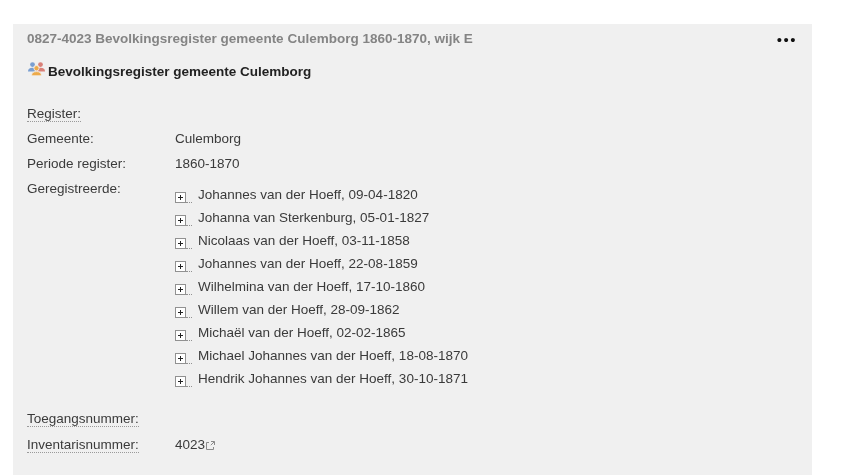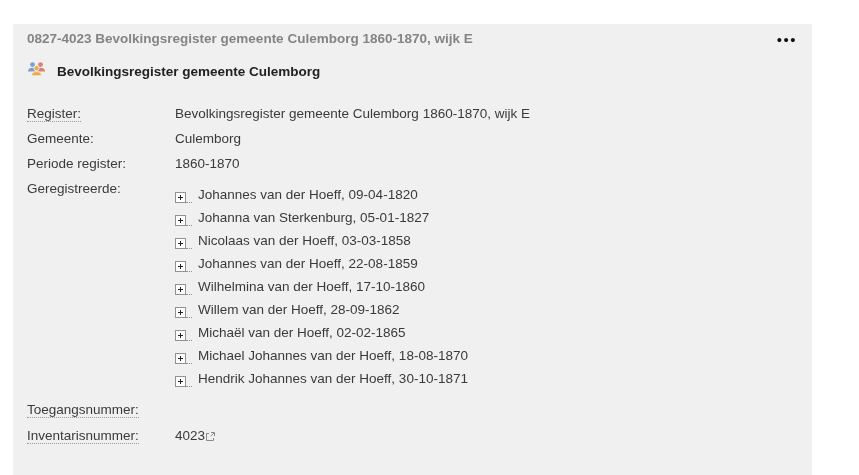--- a/index.html
+++ b/index.html
@@ -43,21 +43,21 @@
     letter-spacing: 1.5px;
     color: #111;
     line-height: 14px;
     cursor: pointer;
     font-family: "Liberation Sans", sans-serif;
   }
   .subheader {
     margin-top: 14px;
     display: flex;
     align-items: center;
-    gap: 11px;
+    gap: 2px;
     font-weight: bold;
     color: #222;
     line-height: 17px;
   }
   .fields {
     margin-top: 24px;
   }
   .row {
     display: flex;
     align-items: flex-start;
@@ -111,21 +111,21 @@
     width: 1px;
     background: #222;
   }
   .tree-dots {
     width: 6px;
     border-top: 1px dotted #919191;
     margin-right: 6px;
     flex-shrink: 0;
   }
   .archive-fields {
-    margin-top: 13px;
+    margin-top: 22px;
   }
   .archive-fields .row { line-height: 19px; margin-bottom: 7px; }
   .inv-value {
     display: flex;
     align-items: center;
   }
   .ext-link {
     display: inline-flex;
     cursor: pointer;
     margin-top: 1px;
@@ -153,21 +153,20 @@
         <path d="M4.5 14.8 Q4.5 10.6 9.5 10.6 Q14.5 10.6 14.5 14.8 Z" fill="#edaa4a" stroke="#f2f2f2" stroke-width="0.8"></path>
       </svg>
     </span>
     <span>Bevolkingsregister gemeente Culemborg</span>
   </div>
 
   <div class="fields">
 
     <div class="row">
       <div class="label-col"><span class="tip">Register:</span></div>
-      <div class="value-col">Bevolkingsregister gemeente Culemborg 1860-1870, wijk E</div>
     </div>
 
     <div class="row">
       <div class="label-col">Gemeente:</div>
       <div class="value-col">Culemborg</div>
     </div>
 
     <div class="row">
       <div class="label-col">Periode register:</div>
       <div class="value-col">1860-1870</div>
@@ -183,21 +182,21 @@
           <span>Johannes van der Hoeff, 09-04-1820</span>
         </div>
         <div class="person-row">
           <span class="expander"></span>
             <span class="tree-dots"></span>
           <span>Johanna van Sterkenburg, 05-01-1827</span>
         </div>
         <div class="person-row">
           <span class="expander"></span>
             <span class="tree-dots"></span>
-          <span>Nicolaas van der Hoeff, 03-03-1858</span>
+          <span>Nicolaas van der Hoeff, 03-11-1858</span>
         </div>
         <div class="person-row">
           <span class="expander"></span>
             <span class="tree-dots"></span>
           <span>Johannes van der Hoeff, 22-08-1859</span>
         </div>
         <div class="person-row">
           <span class="expander"></span>
             <span class="tree-dots"></span>
           <span>Wilhelmina van der Hoeff, 17-10-1860</span>

